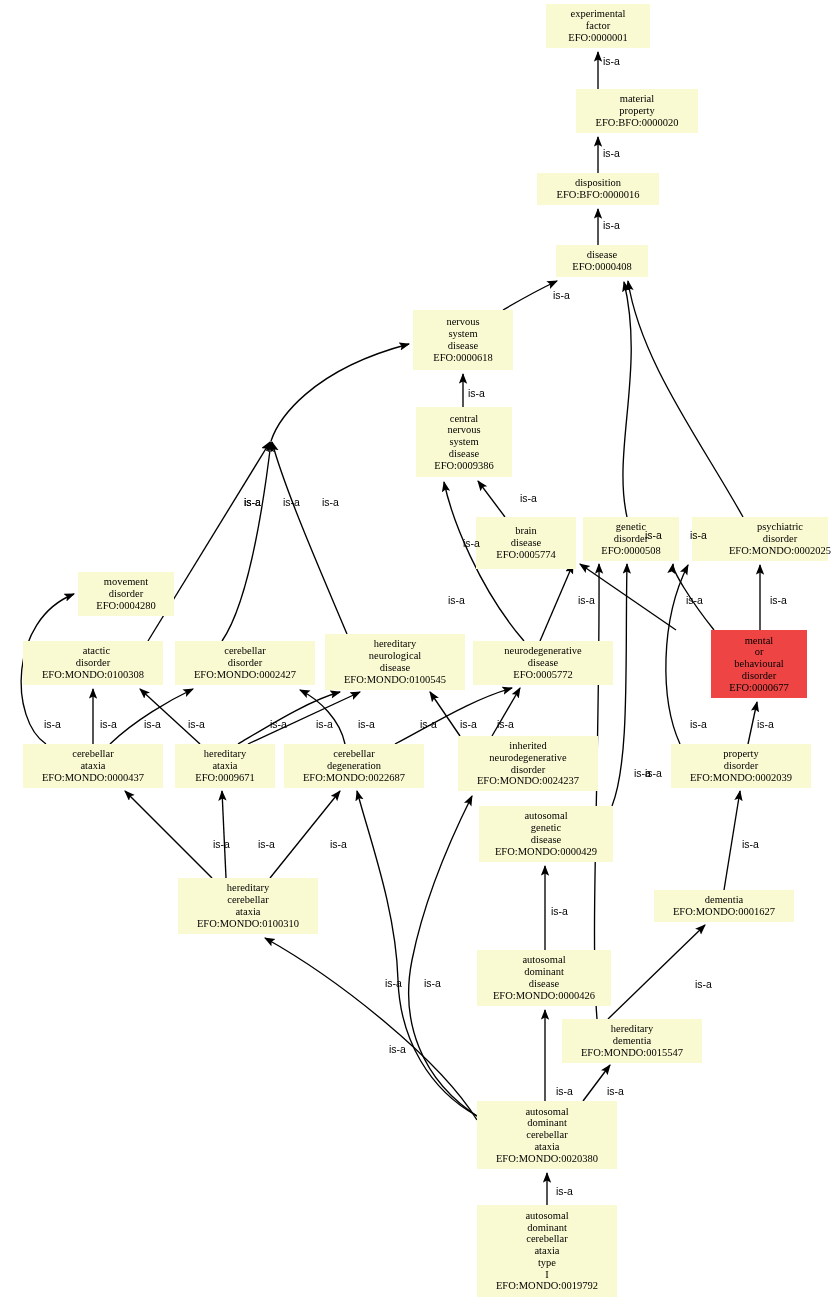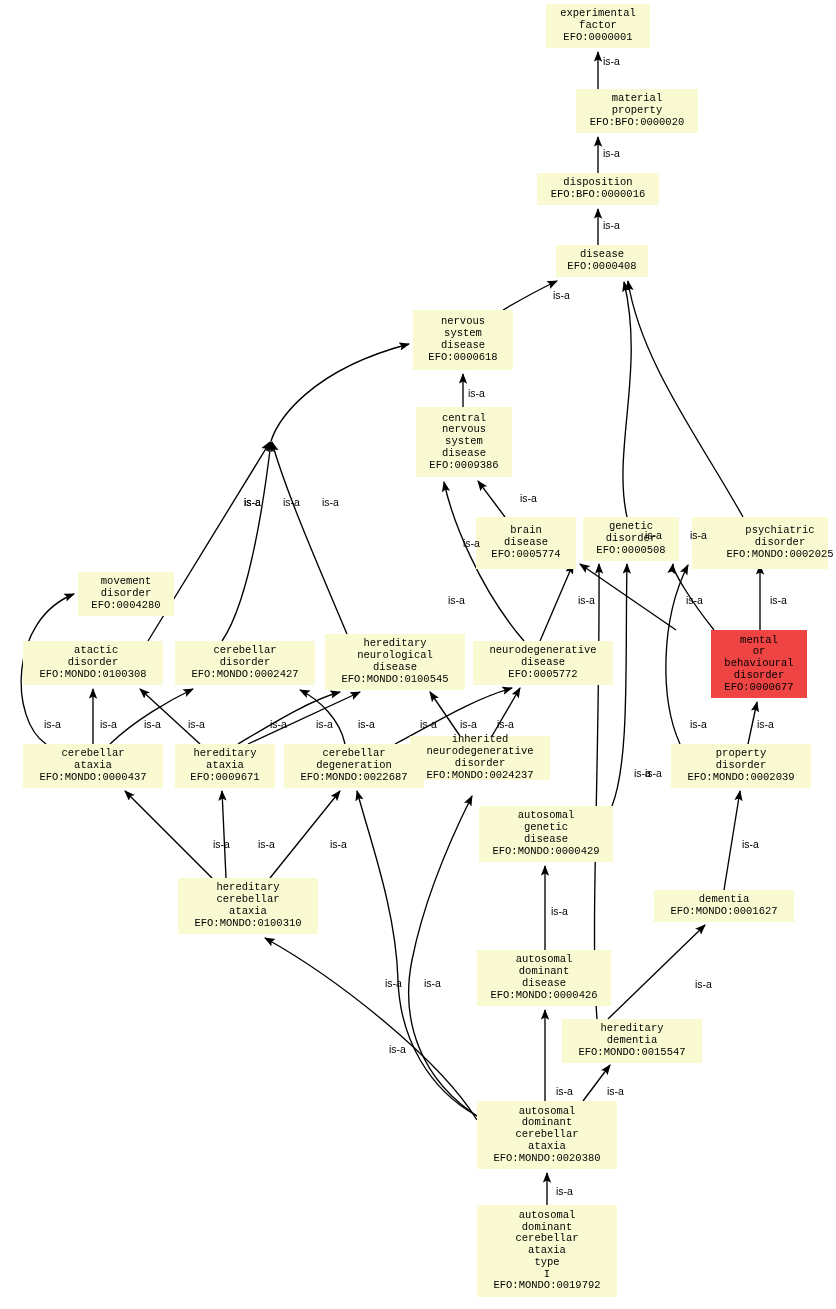--- a/index.html
+++ b/index.html
@@ -4,21 +4,21 @@
 <title>EFO ontology graph</title>
 <style>
   html,body{margin:0;padding:0;background:#ffffff;}
   body{font-family:"DejaVu Sans Mono","Liberation Mono",monospace;}
   #canvas{position:relative;width:836px;height:1309px;background:#ffffff;overflow:hidden;}
   #edges{position:absolute;left:0;top:0;width:836px;height:1309px;}
   .node{
     position:absolute;
     background:#fafad2;
     color:#000000;
-    font-family:Liberation Mono, monospace;
+    font-family:Liberation Serif, serif;
     font-size:10.5px;
     line-height:11.8px;
     text-align:center;
     display:flex;
     flex-direction:column;
     align-items:center;
     justify-content:center;
     white-space:pre;
     box-sizing:border-box;
     letter-spacing:0px;
@@ -101,21 +101,21 @@
 system
 disease</span><span class="nid">EFO:0000618</span></div>
       <div class="node" style="left: 416px; top: 407px; width: 96px; height: 70px; background: rgb(250, 250, 210);"><span class="nlabel">central
 nervous
 system
 disease</span><span class="nid">EFO:0009386</span></div>
       <div class="node" style="left: 476px; top: 517px; width: 100px; height: 52px; background: rgb(250, 250, 210);"><span class="nlabel">brain
 disease</span><span class="nid">EFO:0005774</span></div>
       <div class="node" style="left: 583px; top: 517px; width: 96px; height: 44px; background: rgb(250, 250, 210);"><span class="nlabel">genetic
 disorder</span><span class="nid">EFO:0000508</span></div>
-      <div class="node" style="left: 692px; top: 517px; width: 136px; height: 52px; background: rgb(250, 250, 210); padding-left: 40px;"><span class="nlabel">psychiatric
+      <div class="node" style="left: 692px; top: 517px; width: 136px; height: 44px; background: rgb(250, 250, 210); padding-left: 40px;"><span class="nlabel">psychiatric
 disorder</span><span class="nid">EFO:MONDO:0002025</span></div>
       <div class="node" style="left: 78px; top: 572px; width: 96px; height: 44px; background: rgb(250, 250, 210);"><span class="nlabel">movement
 disorder</span><span class="nid">EFO:0004280</span></div>
       <div class="node" style="left: 23px; top: 641px; width: 140px; height: 44px; background: rgb(250, 250, 210); text-align: right;"><span class="nlabel">atactic
 disorder</span><span class="nid">EFO:MONDO:0100308</span></div>
       <div class="node" style="left: 175px; top: 641px; width: 140px; height: 44px; background: rgb(250, 250, 210);"><span class="nlabel">cerebellar
 disorder</span><span class="nid">EFO:MONDO:0002427</span></div>
       <div class="node" style="left: 325px; top: 634px; width: 140px; height: 56px; background: rgb(250, 250, 210);"><span class="nlabel">hereditary
 neurological
 disease</span><span class="nid">EFO:MONDO:0100545</span></div>
@@ -124,21 +124,21 @@
       <div class="node" style="left: 711px; top: 630px; width: 96px; height: 68px; background: #ef4444;"><span class="nlabel">mental
 or
 behavioural
 disorder</span><span class="nid">EFO:0000677</span></div>
       <div class="node" style="left: 23px; top: 744px; width: 140px; height: 44px; background: rgb(250, 250, 210);"><span class="nlabel">cerebellar
 ataxia</span><span class="nid">EFO:MONDO:0000437</span></div>
       <div class="node" style="left: 175px; top: 744px; width: 100px; height: 44px; background: rgb(250, 250, 210);"><span class="nlabel">hereditary
 ataxia</span><span class="nid">EFO:0009671</span></div>
       <div class="node" style="left: 284px; top: 744px; width: 140px; height: 44px; background: rgb(250, 250, 210);"><span class="nlabel">cerebellar
 degeneration</span><span class="nid">EFO:MONDO:0022687</span></div>
-      <div class="node" style="left: 410px; top: 736px; width: 140px; height: 44px; background: rgb(250, 250, 210);"><span class="nlabel">inherited
+      <div class="node" style="left: 458px; top: 736px; width: 140px; height: 55px; background: rgb(250, 250, 210);"><span class="nlabel">inherited
 neurodegenerative
 disorder</span><span class="nid">EFO:MONDO:0024237</span></div>
       <div class="node" style="left: 671px; top: 744px; width: 140px; height: 44px; background: rgb(250, 250, 210);"><span class="nlabel">property
 disorder</span><span class="nid">EFO:MONDO:0002039</span></div>
       <div class="node" style="left: 479px; top: 806px; width: 134px; height: 56px; background: rgb(250, 250, 210);"><span class="nlabel">autosomal
 genetic
 disease</span><span class="nid">EFO:MONDO:0000429</span></div>
       <div class="node" style="left: 178px; top: 878px; width: 140px; height: 56px; background: rgb(250, 250, 210);"><span class="nlabel">hereditary
 cerebellar
 ataxia</span><span class="nid">EFO:MONDO:0100310</span></div>

